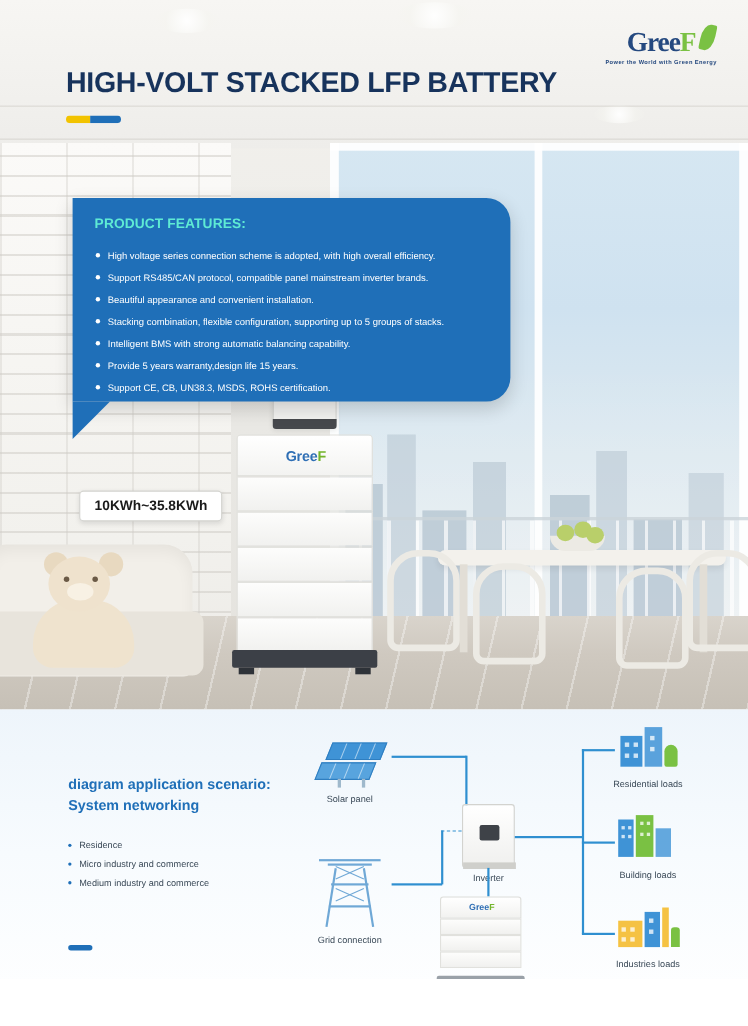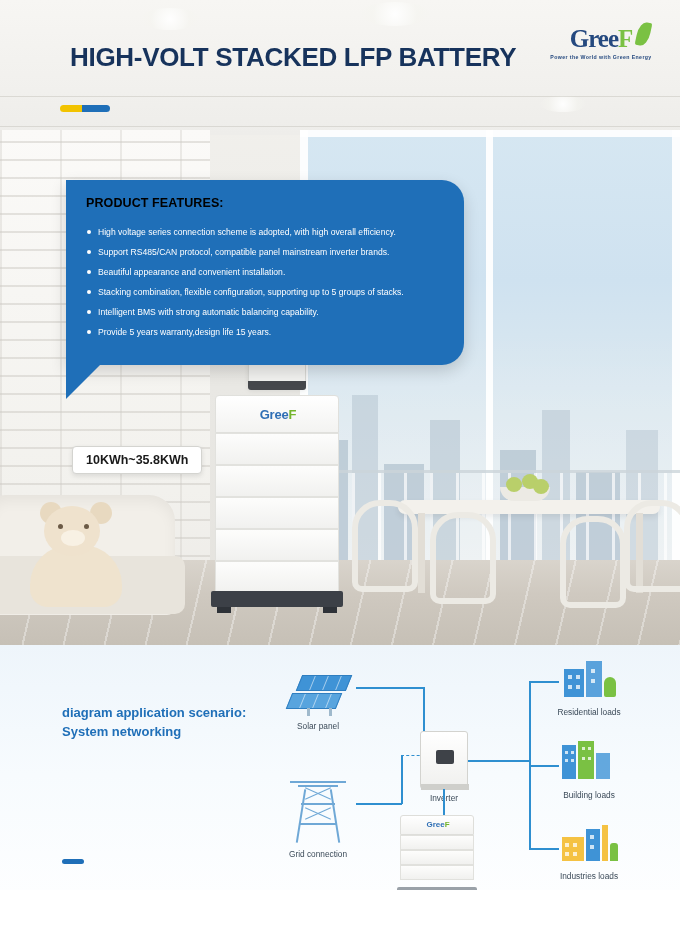--- a/index.html
+++ b/index.html
@@ -149,25 +149,24 @@
   .bat-foot{ position:absolute; width:14px; height:6px; background:#2e3238; }
   .bat-logo{
     position:absolute; left:0; top:11px; width:124px;
     text-align:center; font-size:13px; font-weight:700; color:#2f6fb5;
     font-family:"Liberation Sans", sans-serif; letter-spacing:-0.2px;
   }
   .bat-logo .leaf{ color:#74b52c; }
 
   
   .headline{
-    position:absolute; left:60px; top:42px;
+    position:absolute; left:60px; top:60px;
     font-size:26px; font-weight:700; letter-spacing:-0.3px;
     color:#17335c; font-family:"Liberation Sans", sans-serif;
     text-transform:uppercase;
-    margin-left:10px;
   }
   .underbar{ position:absolute; left:60px; top:105px; width:50px; height:7px; border-radius:4px; overflow:hidden; display:flex; }
   .underbar .seg1{ width:22px; background:#f2c300; }
   .underbar .seg2{ width:28px; background:#1f6fb8; }
 
   
   .brand{
     position:absolute; right:24px; top:26px; width:110px; text-align:center;
   }
   .brand-name{
@@ -195,21 +194,21 @@
   .features::after{
     content:"";
     position:absolute; left:0; top:185px;
     width:0; height:0;
     border-left:0 solid transparent;
     border-top:34px solid #1f6fb8;
     border-right:34px solid transparent;
   }
   .feat-title{
     position:absolute; left:20px; top:16px;
-    color:#000000; font-size:12.5px; font-weight:700; letter-spacing:.1px;
+    color:#5eead4; font-size:12.5px; font-weight:700; letter-spacing:.1px;
   }
   .feat-list{
     position:absolute; left:20px; top:42px; right:14px;
     margin:0; padding:0; list-style:none;
   }
   .feat-list li{
     position:relative;
     color:#ffffff; font-size:8.6px; line-height:20px;
     padding-left:12px; white-space:nowrap;
   }
@@ -418,33 +417,39 @@
 
     <div class="features">
       <div class="feat-title">PRODUCT FEATURES:</div>
       <ul class="feat-list">
         <li>High voltage series connection scheme is adopted, with high overall efficiency.</li>
         <li>Support RS485/CAN protocol, compatible panel mainstream inverter brands.</li>
         <li>Beautiful appearance and convenient installation.</li>
         <li>Stacking combination, flexible configuration, supporting up to 5 groups of stacks.</li>
         <li>Intelligent BMS with strong automatic balancing capability.</li>
         <li>Provide 5 years warranty,design life 15 years.</li>
+        <li>Support CE, CB, UN38.3, MSDS, ROHS certification.</li>
       </ul>
     </div>
 
     <div class="capacity">10KWh~35.8KWh</div>
   </div>
 
   <div class="bottom">
 
     <div class="sys-title">
       <div>diagram application scenario:</div>
       <div>System networking</div>
     </div>
 
+    <ul class="sys-list">
+      <li>Residence</li>
+      <li>Micro industry and commerce</li>
+      <li>Medium industry and commerce</li>
+    </ul>
 
     <div class="bottom-dash"></div>
 
     <div class="diagram">
 
       <div class="solar">
         <div class="panel" style="left:14px; top:0; width:50px; height:16px;">
           <div class="cellline" style="left:12px;"></div>
           <div class="cellline" style="left:25px;"></div>
           <div class="cellline" style="left:38px;"></div>

